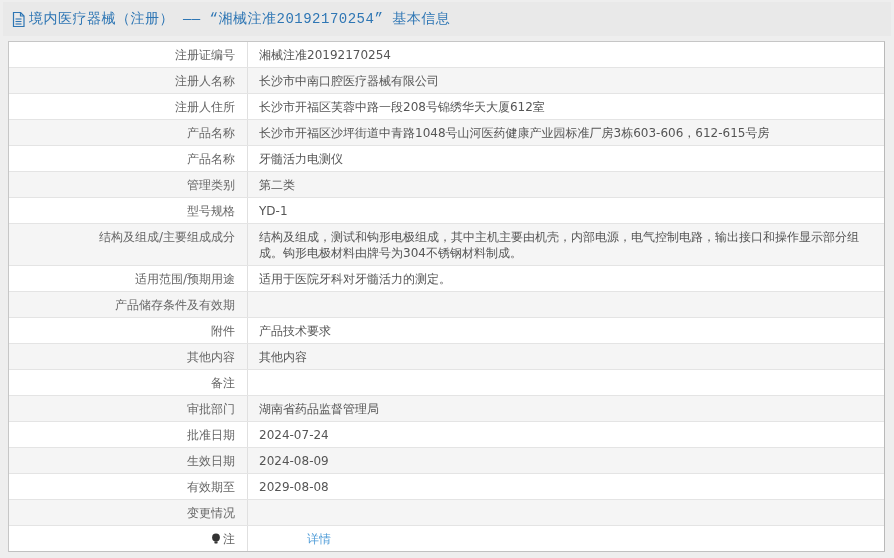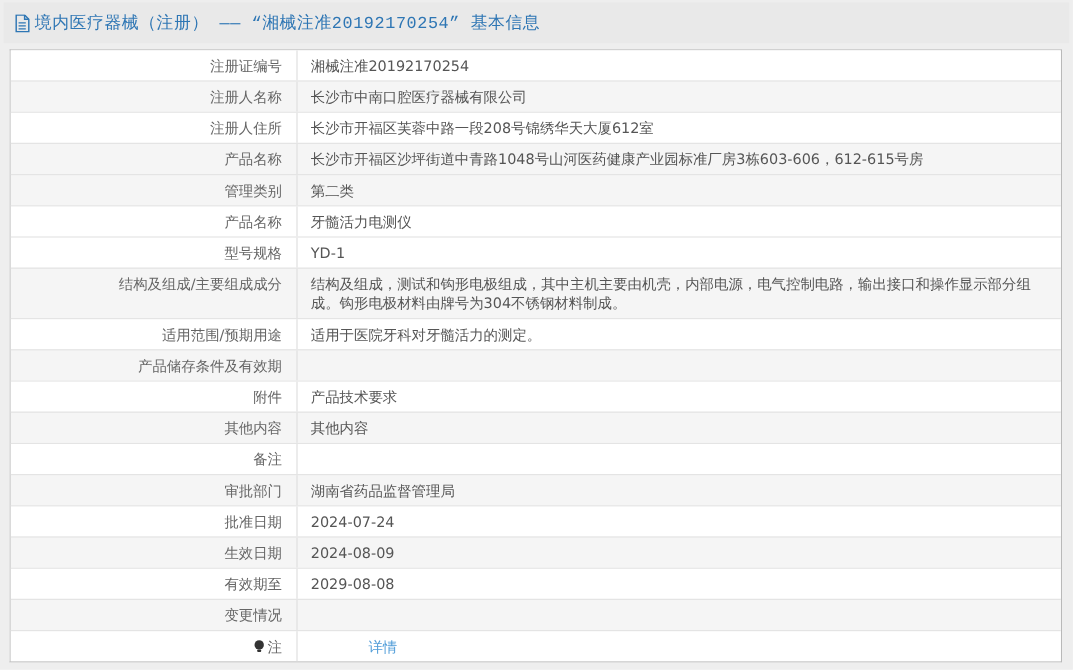--- a/index.html
+++ b/index.html
@@ -127,32 +127,32 @@
     <div class="cell-value">长沙市开福区芙蓉中路一段208号锦绣华天大厦612室</div>
   </div>
 
   <div class="row alt">
     <div class="cell-label">
         <span class="label-text">产品名称</span>
       </div>
     <div class="cell-value">长沙市开福区沙坪街道中青路1048号山河医药健康产业园标准厂房3栋603-606，612-615号房</div>
   </div>
 
+  <div class="row">
+    <div class="cell-label">
+        <span class="label-text">产品名称</span>
+      </div>
+    <div class="cell-value">牙髓活力电测仪</div>
+  </div>
+
   <div class="row alt">
     <div class="cell-label">
         <span class="label-text">管理类别</span>
       </div>
     <div class="cell-value">第二类</div>
-  </div>
-
-  <div class="row">
-    <div class="cell-label">
-        <span class="label-text">产品名称</span>
-      </div>
-    <div class="cell-value">牙髓活力电测仪</div>
   </div>
 
   <div class="row">
     <div class="cell-label">
         <span class="label-text">型号规格</span>
       </div>
     <div class="cell-value">YD-1</div>
   </div>
 
   <div class="row alt">

